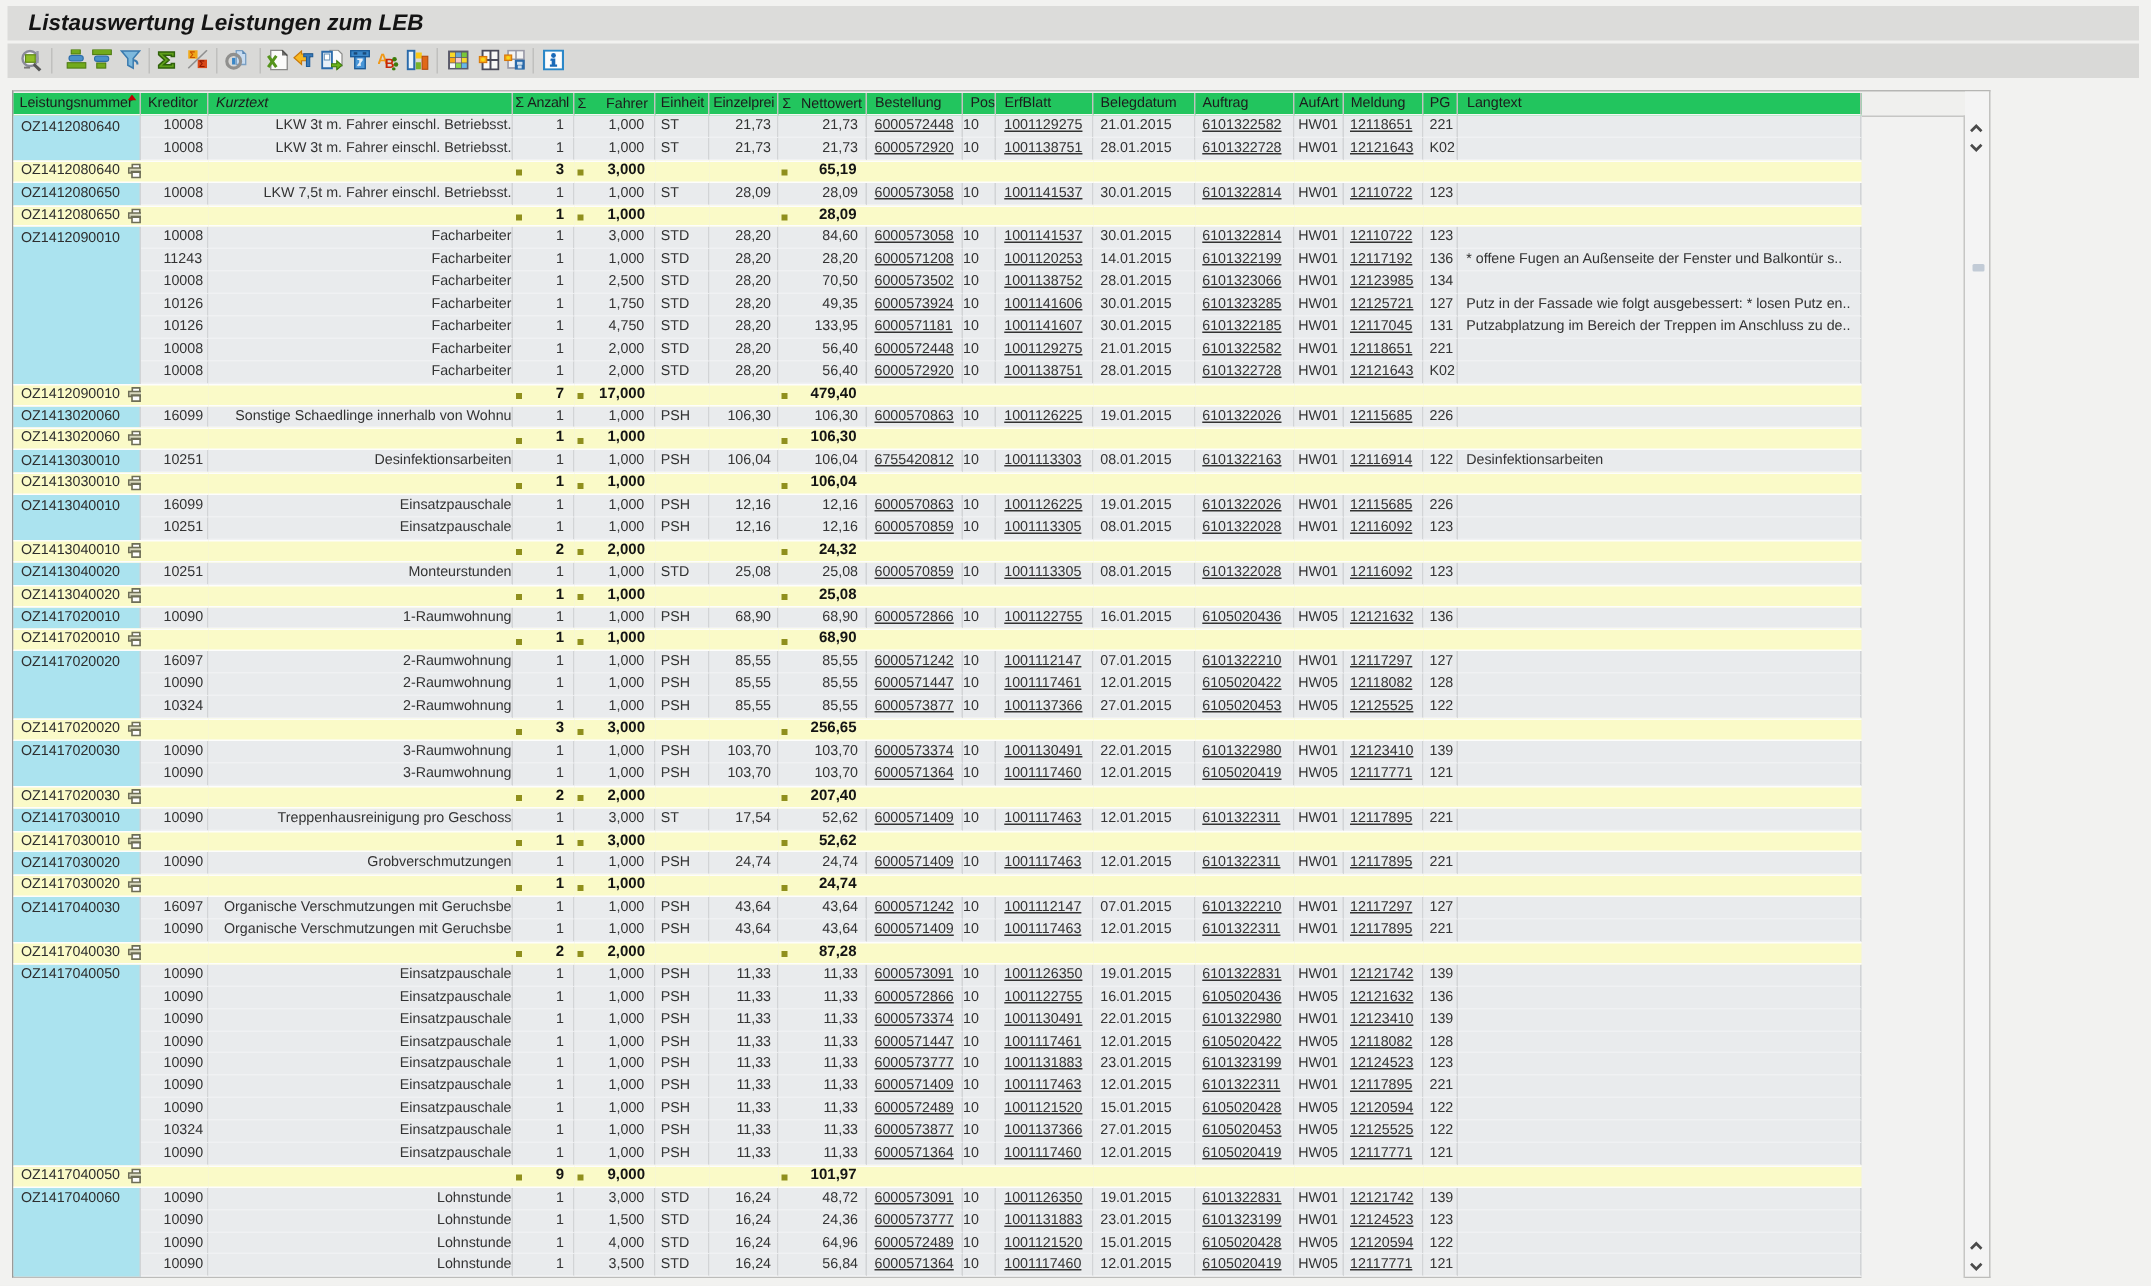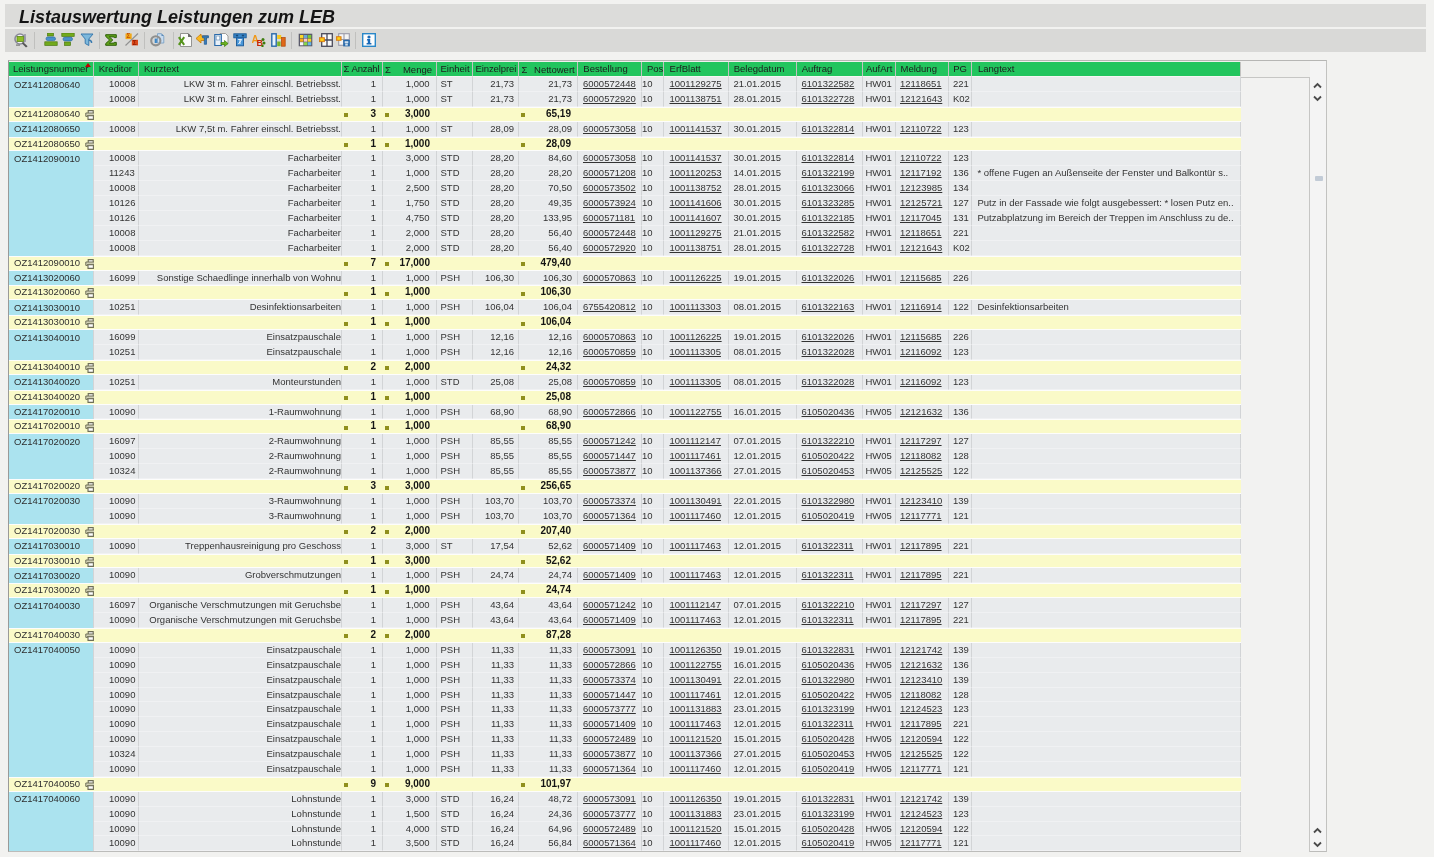--- a/index.html
+++ b/index.html
@@ -1,16 +1,16 @@
 <!DOCTYPE html>
 <html><head><meta charset="utf-8"><style>
 html,body{margin:0;padding:0;}
 body{width:1434px;height:857px;background:#f2f2f0;font-family:"Liberation Sans",sans-serif;overflow:hidden;position:relative;}
 .bar1{position:absolute;left:5px;top:4px;width:1421px;height:23px;background:#dcdcda;}
-.title{position:absolute;left:19px;top:7px;font-size:18px;font-weight:bold;font-style:italic;color:#141414;letter-spacing:0;}
+.title{position:absolute;left:19px;top:7px;font-size:15px;font-weight:bold;font-style:italic;color:#141414;letter-spacing:0;}
 .bar2{position:absolute;left:5px;top:29px;width:1421px;height:23px;background:#d9d9d7;}
 .tsep{position:absolute;top:32px;width:1px;height:17px;background:#c0c0be;}
 .ico{position:absolute;top:33px;}
 .grid{position:absolute;left:8px;top:60px;width:1317px;height:790px;border:1px solid #b6b6b4;border-left-color:#9a9a98;border-right-color:#c2c2c0;border-bottom-color:#bcbcba;background:#f0f0ee;}
 .rest{position:absolute;left:1232px;top:16.2px;width:67.5px;height:774px;background:#f2f2f1;border-right:1px solid #c6c6c4;border-top:1px solid #c6c6c4;}
 .sbar{position:absolute;left:1300.5px;top:0;width:16.5px;height:790px;background:#f4f4f4;}
 .alv{position:absolute;left:0;top:0.8px;width:1232px;border-collapse:separate;border-spacing:0;table-layout:fixed;}
 .alv td{margin:0;overflow:hidden;white-space:nowrap;font-size:9.5px;color:#333;box-sizing:border-box;padding:0 0 0 5px;vertical-align:middle;line-height:13.885px;}
 tr.hr td{height:15.2px;line-height:14.2px;background:#22c55e;border-right:1px solid #c2c2c0;border-bottom:1px solid #f6f6f4;color:#1c1c1c;position:relative;}
 tr.d td{height:14.885px;background:#e9ebed;border-right:1px solid #d2d4d6;border-bottom:1px solid #f0f1f3;}
@@ -33,21 +33,21 @@
 td.c12{padding-left:2.5px;}
 td.c13{padding-left:4px;}
 td.c14{padding-left:4px;}
 td.c15{padding-left:5.5px;}
 td.s.sq{text-align:right;padding:0 7px 0 0;}
 td.s.sq::before{content:'';position:absolute;left:2px;top:5.5px;width:4px;height:4px;background:#8f8f1d;}
 .lk{text-decoration:underline;text-underline-offset:1px;}
 .prt{position:relative;vertical-align:-3px;margin-left:2px;}
 td.hkey{padding-left:4px;}
 td.h1{padding-left:4.7px;}
-td.h2{padding-left:5px;}
+td.h2{padding-left:5px;font-style:italic;}
 td.h3{padding-left:1.5px;letter-spacing:-0.22px;}
 .h4 .fl,.h4 .fr,.h7 .fl,.h7 .fr{top:1.8px;line-height:normal;}
 .h4 .fl{position:absolute;left:2px;}
 .h4 .fr{position:absolute;right:4px;}
 td.h5{padding-left:3.5px;}
 td.h6{padding-left:2.5px;letter-spacing:-0.1px;}
 .h7 .fl{position:absolute;left:2.5px;}
 .h7 .fr{position:absolute;right:2.3px;}
 td.h8{padding-left:5.3px;}
 td.h9{text-align:right;padding-right:17px;}
@@ -203,21 +203,21 @@
       <tbody>
         <tr class="hr">
           <td class="h hkey">Leistungsnummer<svg class="tri" width="6" height="4" viewBox="0 0 6 4">
               <path d="M3 0 L6 4 L0 4 Z" fill="#c00000"></path>
             </svg></td>
           <td class="h h1">Kreditor</td>
           <td class="h h2">Kurztext</td>
           <td class="h h3">Σ Anzahl</td>
           <td class="h h4">
             <span class="fl">Σ</span>
-            <span class="fr">Menge</span>
+            <span class="fr">Fahrer</span>
           </td>
           <td class="h h5">Einheit</td>
           <td class="h h6">Einzelprei</td>
           <td class="h h7">
             <span class="fl">Σ</span>
             <span class="fr">Nettowert</span>
           </td>
           <td class="h h8">Bestellung</td>
           <td class="h h9">Pos</td>
           <td class="h h10">ErfBlatt</td>

